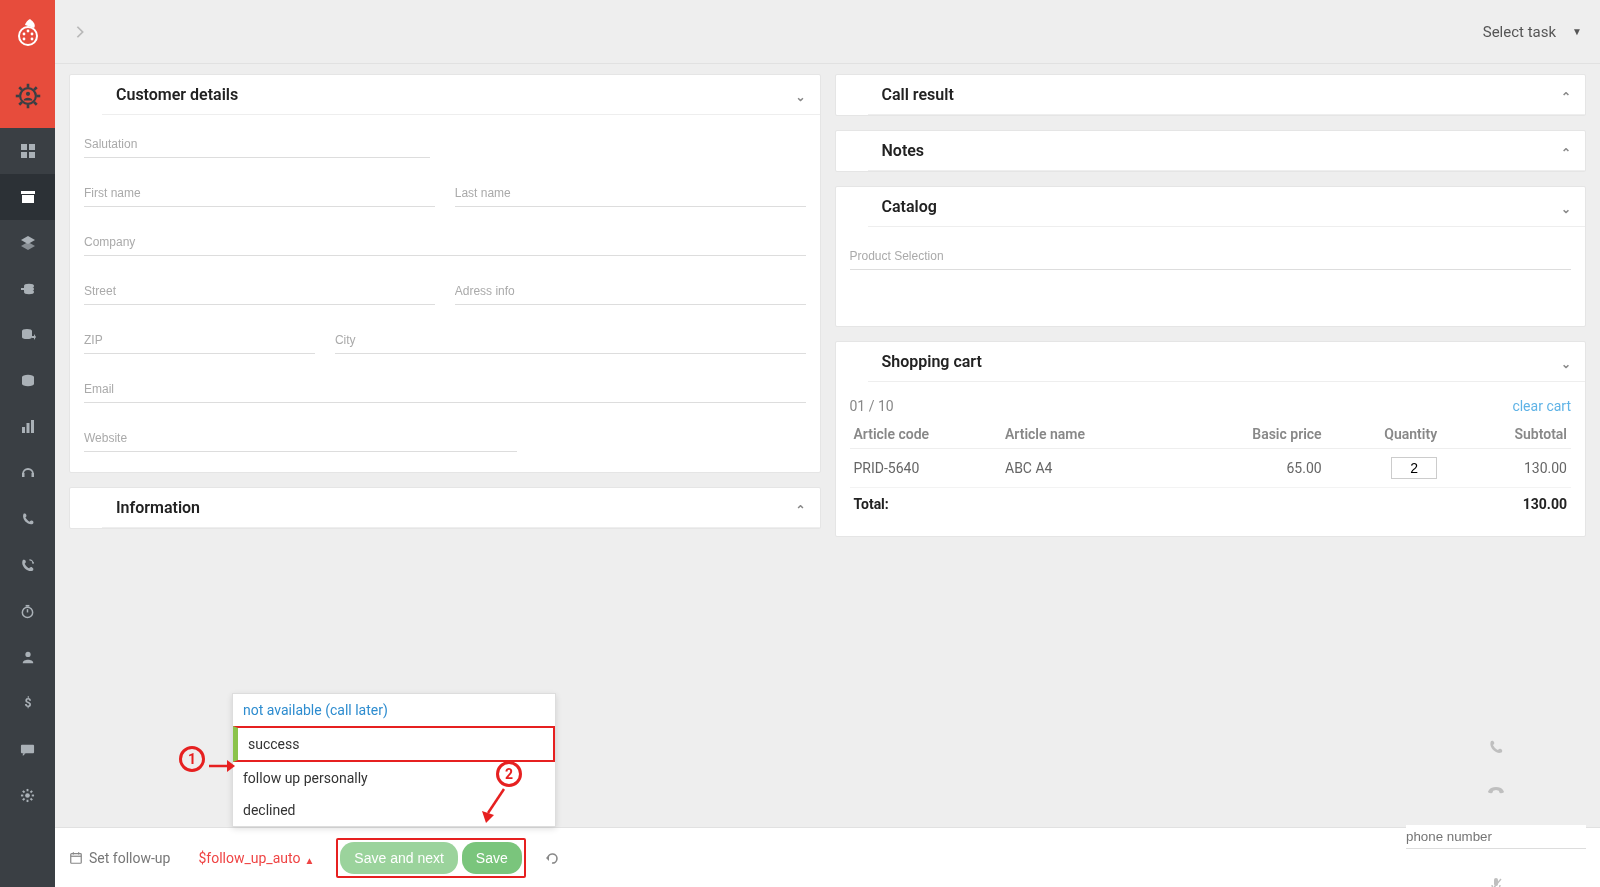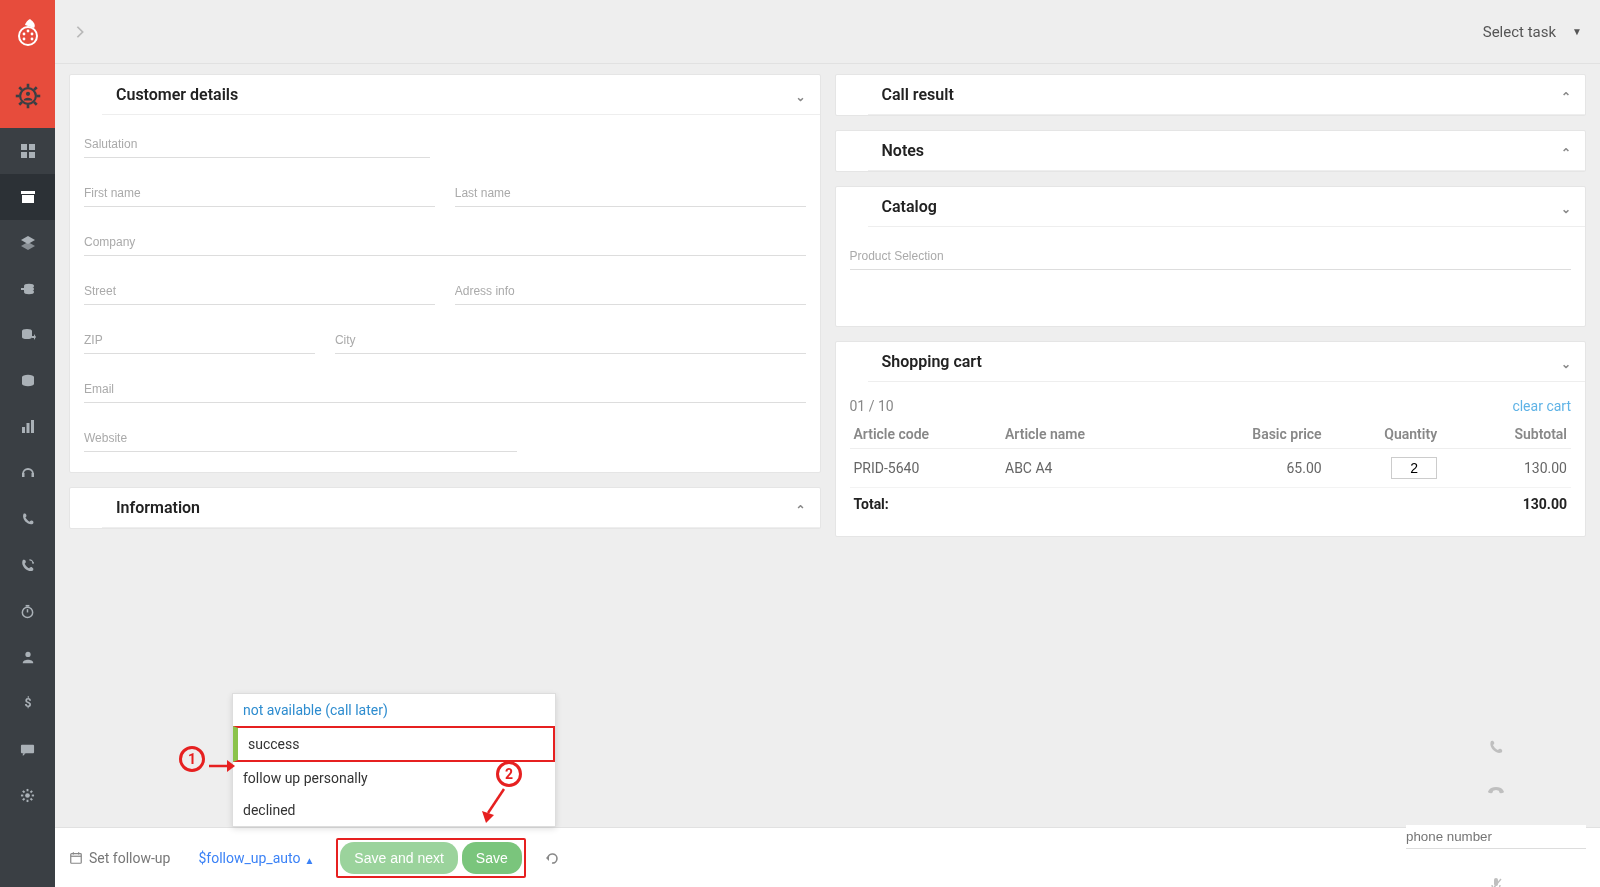--- a/index.html
+++ b/index.html
@@ -194,21 +194,21 @@
   z-index: 2;
 }
 .footer .followup-link {
   color: #777;
   display: flex;
   align-items: center;
   gap: 6px;
   cursor: pointer;
 }
 .footer .followup-auto {
-  color: #3b82f6;
+  color: #ef4444;
   display: flex;
   align-items: flex-end;
   gap: 4px;
   cursor: pointer;
   margin-left: 18px;
   margin-right:12px;
 }
 .footer .btn {
   border: none;
   padding: 8px 14px;

